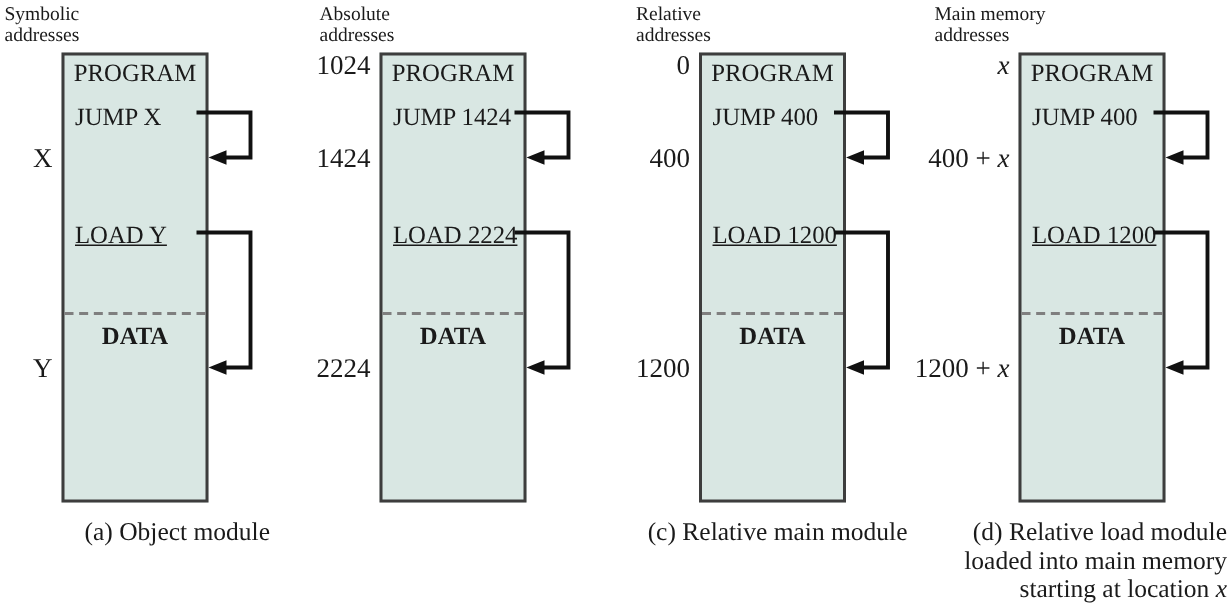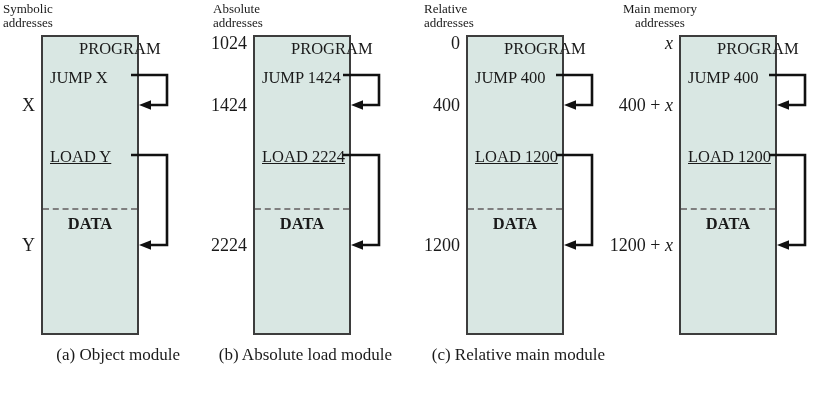--- a/index.html
+++ b/index.html
@@ -5,25 +5,25 @@
   :root{
     --box-fill:#d9e7e3; --box-border:#3d3d3d; --arrow:#111111;
     --dash:#7f7f7f; --text:#1a1a1a; --background:#ffffff;
   }
   *{margin:0;padding:0;box-sizing:border-box;}
   body{background:var(--background);font-family:"Liberation Serif","DejaVu Serif",serif;color:var(--text);}
   .figure{position:relative;width:819px;height:408px;background:var(--background);overflow:hidden;}
   .panel{position:absolute;top:0;width:210px;height:408px;}
   .panel.p1{left:-34px}.panel.p2{left:178px}.panel.p3{left:391px}.panel.p4{left:604px}
   .hdr{position:absolute;top:2px;font-size:13px;line-height:14px;white-space:nowrap;}
-  .p1 .hdr{left:37px}.p2 .hdr{left:35px}.p3 .hdr{left:33px}.p4 .hdr{left:19px;text-align:center}
+  .p1 .hdr{left:37px}.p2 .hdr{left:35px}.p3 .hdr{left:33px}.p4 .hdr{left:19px;text-align:left}
   .membox{position:absolute;left:75px;top:35px;width:98px;height:300px;
           background:var(--box-fill);border:2px solid var(--box-border);}
   .box-label{position:absolute;font-size:16.5px;line-height:18px;white-space:nowrap;}
-  .lbl-program{top:3px;left:0;width:100%;padding-left:36px;}
+  .lbl-program{top:3px;left:0;width:100%;text-align:center;}
   .lbl-jump{top:32px;left:7px;}
   .lbl-load{top:111px;left:7px;text-decoration:underline;}
   .divider{position:absolute;top:171px;left:0;width:100%;border-top:2px dashed var(--dash);}
   .lbl-data{top:178px;left:0;width:100%;text-align:center;font-weight:bold;}
   .addr{position:absolute;right:141px;width:70px;text-align:right;
         font-size:18px;line-height:18px;white-space:nowrap;}
   .addr-top{top:34px}.addr-jump{top:96px}.addr-load{top:236px}
   .arrows{position:absolute;left:161px;top:60px;width:48px;height:200px;}
   .arrow-line{stroke:var(--arrow);fill:none;stroke-width:2.6;}
   .arrow-head{fill:var(--arrow);stroke:none;}
@@ -86,25 +86,20 @@
     <svg class="arrows" viewBox="0 0 48 200">
       <g>
         <path class="arrow-line" d="M 4 15 H 40 V 45 H 23"></path>
         <polygon class="arrow-head" points="12,45 24,40.2 24,49.8"></polygon>
       </g>
       <g>
         <path class="arrow-line" d="M 4 95 H 40 V 185 H 23"></path>
         <polygon class="arrow-head" points="12,185 24,180.2 24,189.8"></polygon>
       </g>
     </svg>
-    <div class="caption">
-      <div><span>(b) Absolute load module</span><span class="var"></span></div>
-      <div><span></span><span class="var"></span></div>
-      <div><span></span><span class="var"></span></div>
-    </div>
   </div>
 
   <div class="panel p3">
     <div class="hdr">
       <div>Relative</div>
       <div>addresses</div>
     </div>
     <div class="addr addr-top"><span>0</span><span class="var"></span></div>
     <div class="addr addr-jump"><span>400</span><span class="var"></span></div>
     <div class="addr addr-load"><span>1200</span><span class="var"></span></div>
@@ -150,15 +145,20 @@
     <svg class="arrows" viewBox="0 0 48 200">
       <g>
         <path class="arrow-line" d="M 4 15 H 40 V 45 H 23"></path>
         <polygon class="arrow-head" points="12,45 24,40.2 24,49.8"></polygon>
       </g>
       <g>
         <path class="arrow-line" d="M 4 95 H 40 V 185 H 23"></path>
         <polygon class="arrow-head" points="12,185 24,180.2 24,189.8"></polygon>
       </g>
     </svg>
+    <div class="caption">
+      <div><span>(d) Relative load module</span><span class="var"></span></div>
+      <div><span>loaded into main memory</span><span class="var"></span></div>
+      <div><span>starting at location </span><span class="var">x</span></div>
+    </div>
   </div>
 
 </div>
 
 </body></html>

